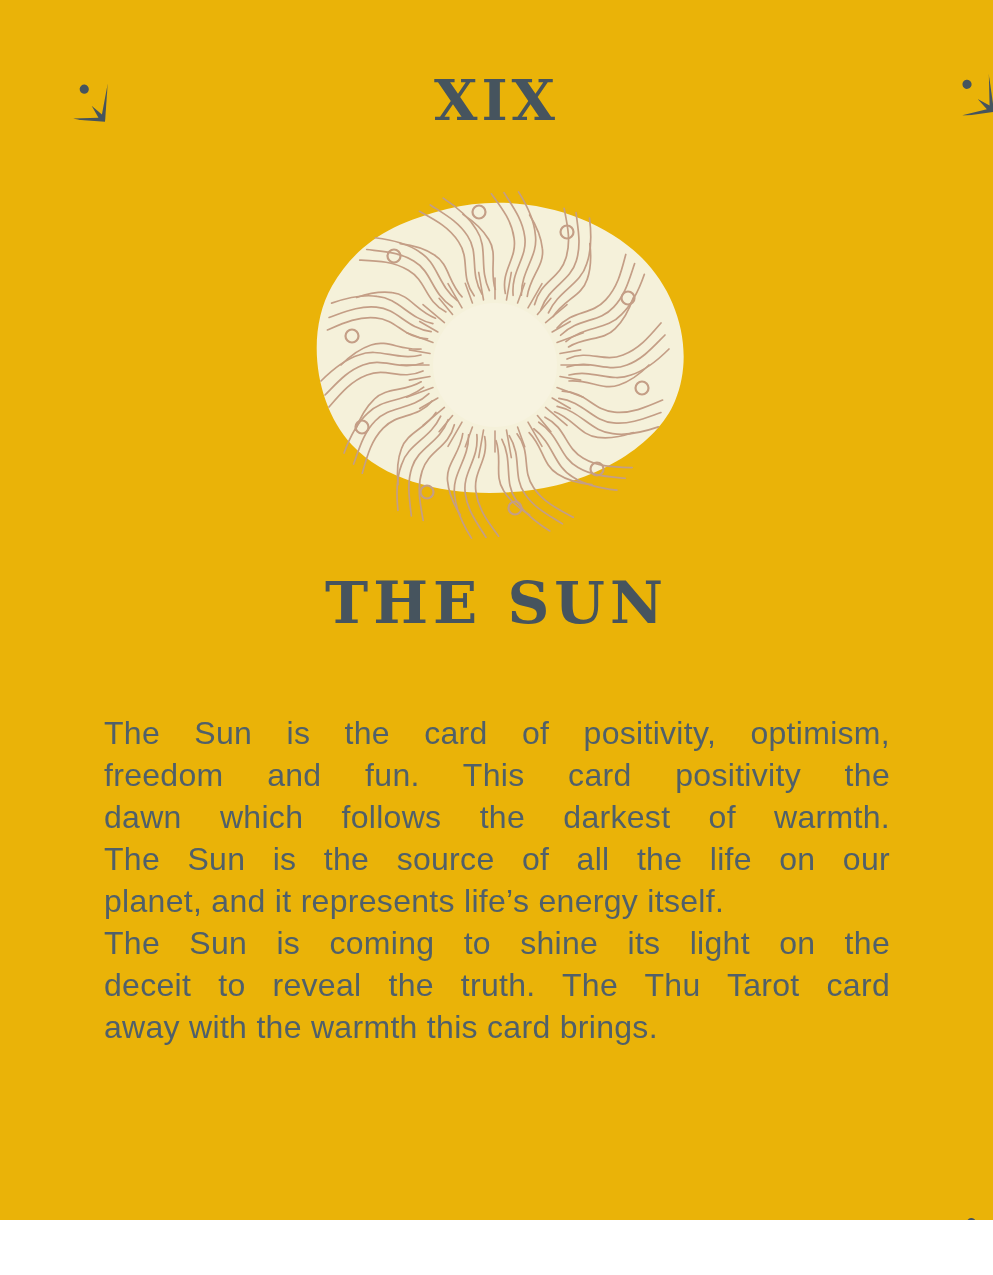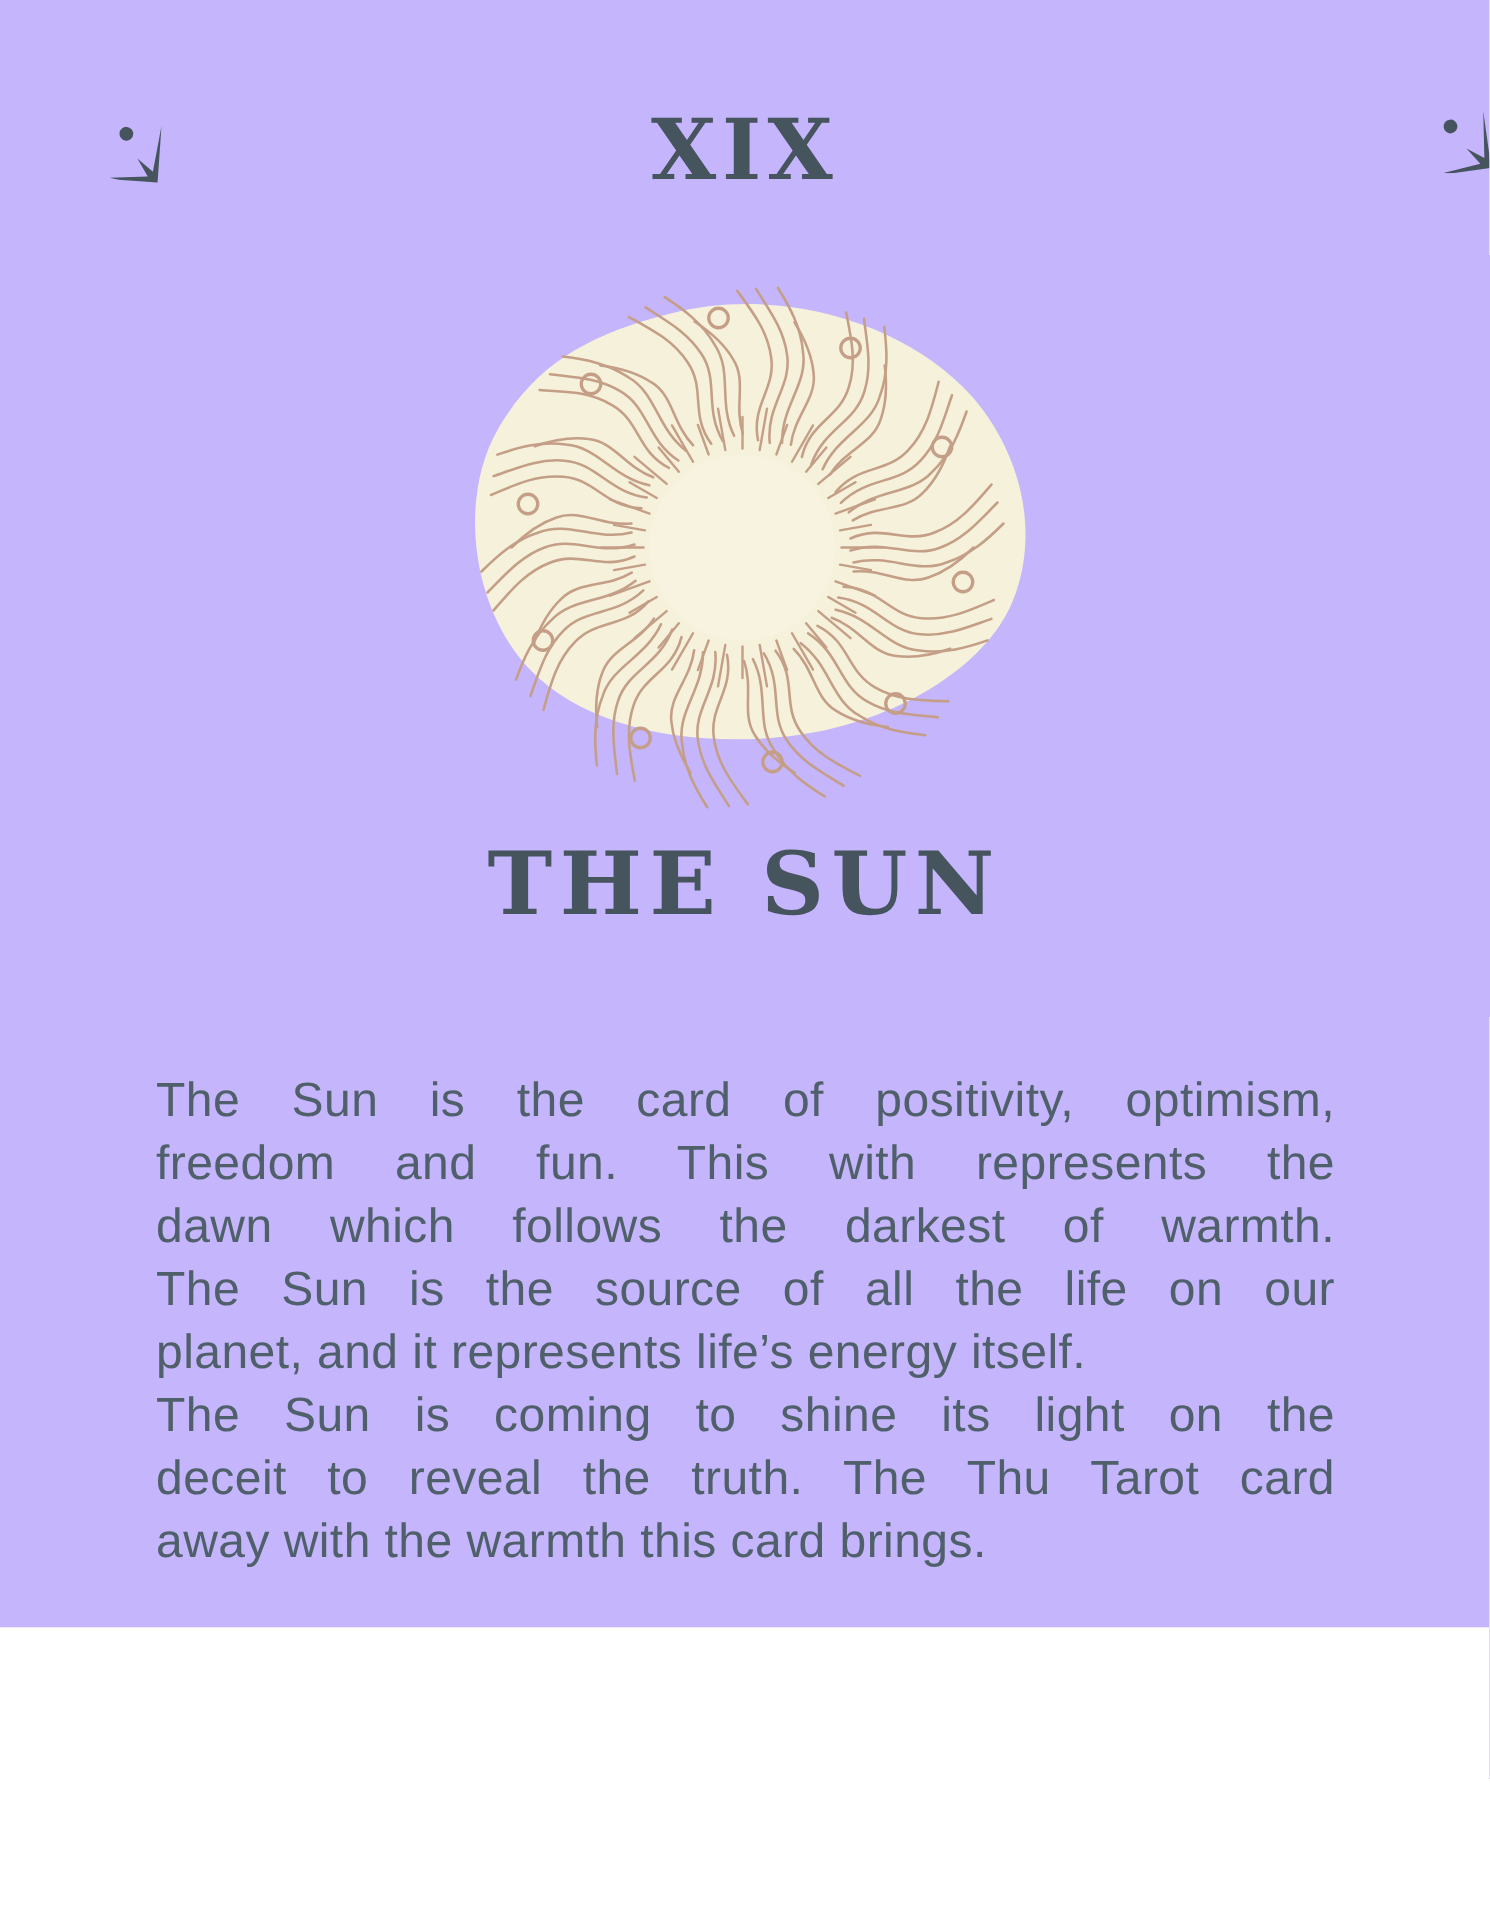--- a/index.html
+++ b/index.html
@@ -1,20 +1,20 @@
 <!DOCTYPE html>
 <html><head>
 <meta charset="utf-8">
 <style>
   html,body{margin:0;padding:0;background:#ffffff;}
   .page{
     position:relative;
-    width:993px;height:1085px;
+    width:993px;height:1220px;
     margin:0 auto;
-    background:#c4b5fd;
+    background:#eab308;
     overflow:hidden;
     font-family:"Liberation Sans", sans-serif;
   }
   
   .corner-star{position:absolute;width:110px;height:110px;color:#46545e;}
   .corner-star svg{display:block;width:110px;height:110px;}
   .star-tl{left:-1px;top:8px;transform:rotate(4deg);}
   .star-tr{left:877px;top:10px;transform:rotate(-8deg);}
   .star-bl{left:2px;top:1157px;transform:rotate(5deg);}
   .star-br{left:882px;top:1147px;transform:rotate(-6deg);}
@@ -22,21 +22,21 @@
   .card-number{
     position:absolute;left:0;top:70px;width:100%;
     text-align:center;
     font-family:"DejaVu Serif", serif;
     font-weight:bold;
     font-size:56px;line-height:1.1;
     letter-spacing:4px;
     color:#46545e;
   }
   .card-title{
-    position:absolute;left:0;top:558px;width:100%;
+    position:absolute;left:0;top:572px;width:100%;
     margin:0;
     text-align:center;
     font-family:"DejaVu Serif", serif;
     font-weight:bold;
     font-size:58px;line-height:1.1;
     letter-spacing:5px;
     color:#46545e;
   }
   
   .sun-wrap{position:absolute;left:297px;top:183px;width:400px;height:360px;}
@@ -181,21 +181,21 @@
         <circle cx="130" cy="309" r="6.5"></circle>
         <circle cx="218" cy="325" r="6.5"></circle>
       </g>
     </svg>
   </div>
 
   <h1 class="card-title">THE SUN</h1>
 
   <div class="body-text">
     <div class="line">The Sun is the card of positivity, optimism,</div>
-    <div class="line">freedom and fun. This with represents the</div>
+    <div class="line">freedom and fun. This card positivity the</div>
     <div class="line">dawn which follows the darkest of warmth.</div>
     <div class="line">The Sun is the source of all the life on our</div>
     <div class="line last">planet, and it represents life’s energy itself.</div>
     <div class="line">The Sun is coming to shine its light on the</div>
     <div class="line">deceit to reveal the truth. The Thu Tarot card</div>
     <div class="line last">away with the warmth this card brings.</div>
   </div>
 
 </div>
 

